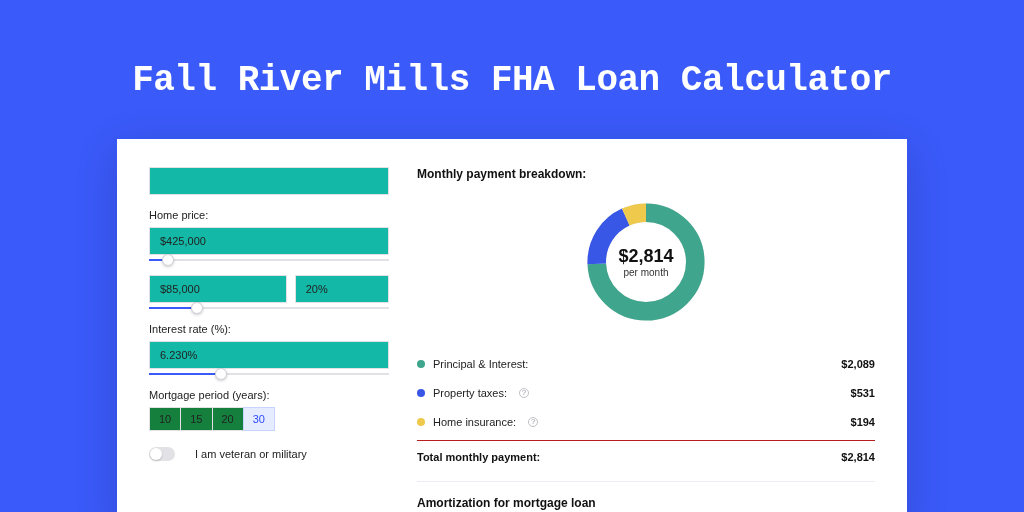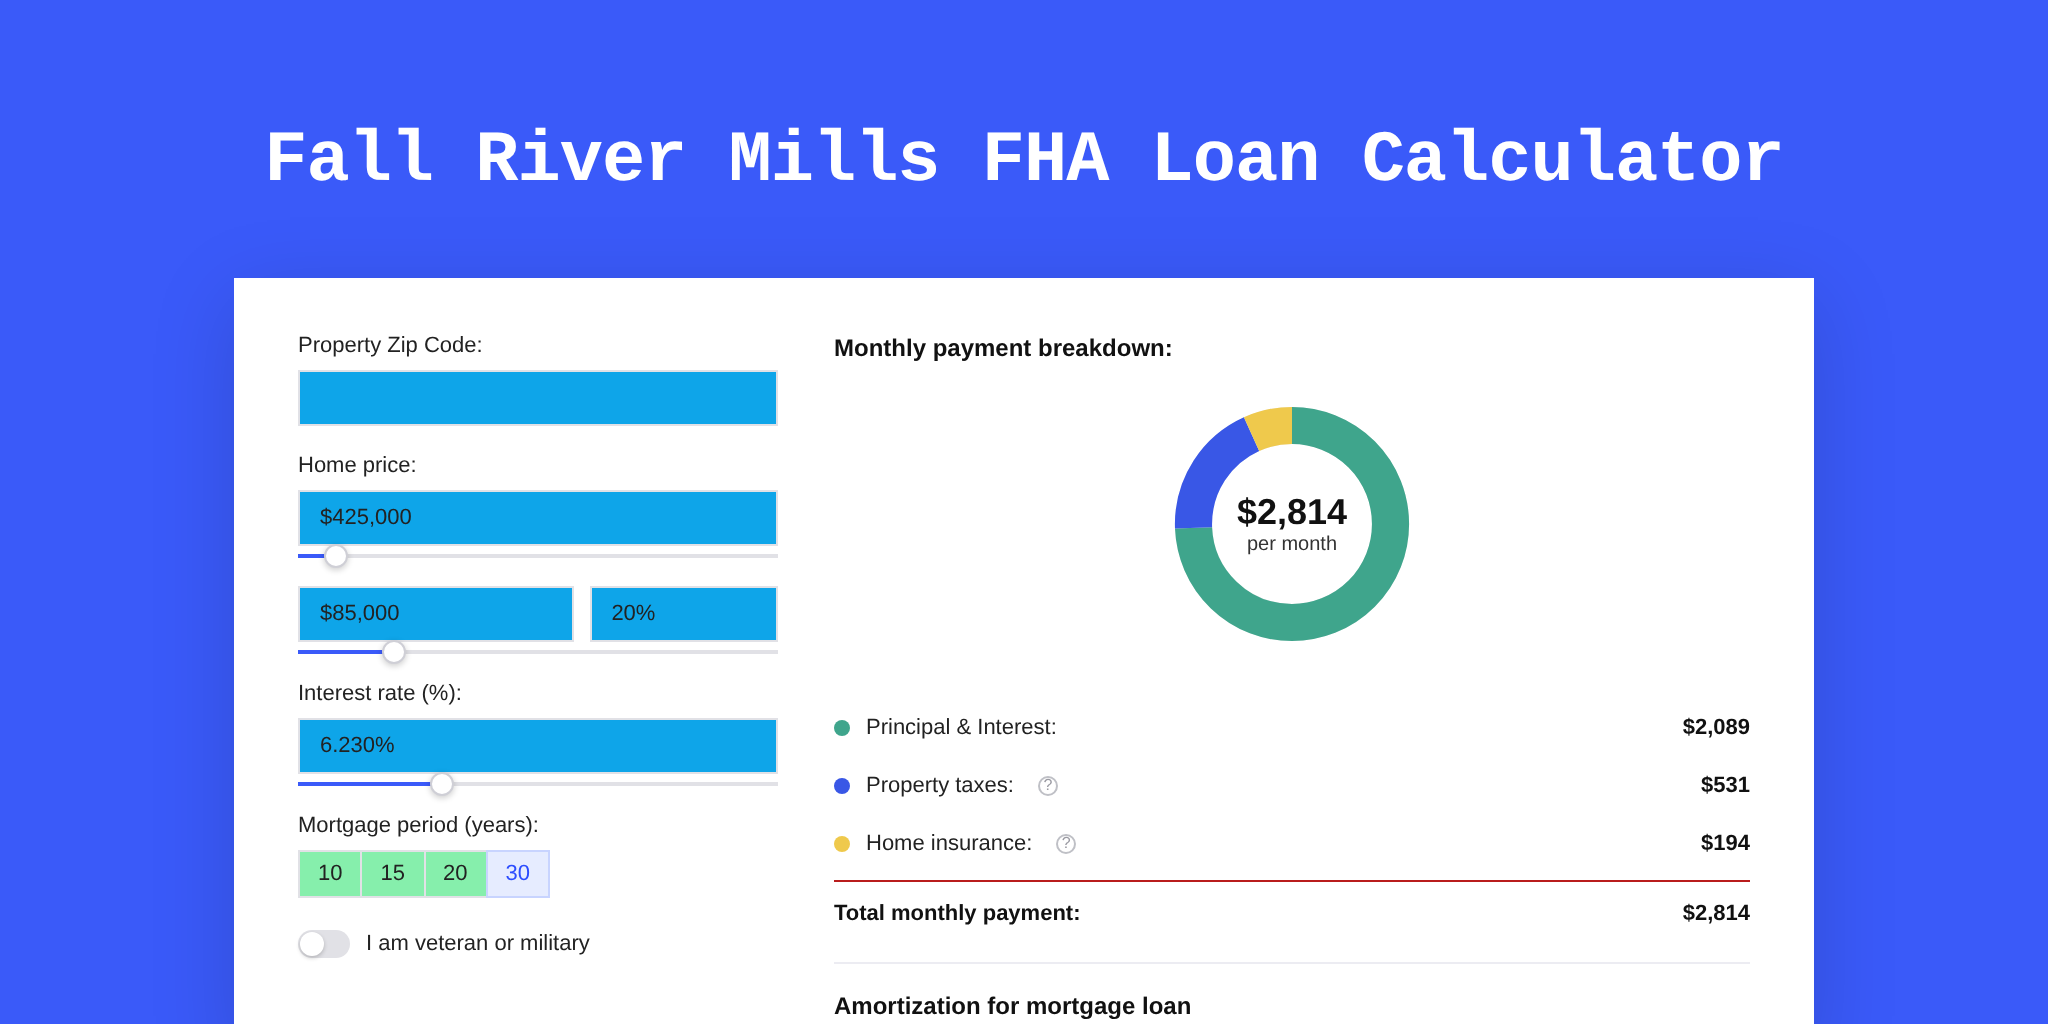--- a/index.html
+++ b/index.html
@@ -35,21 +35,21 @@
   .col-right { flex: 1; }
   .lbl {
     font-size: 11px;
     color: #222;
     margin-bottom: 6px;
     display:block;
   }
   .input-box {
     width: 100%;
     border: 1px solid #e1e1e6;
-    background:#0ea5e9;
+    background:#14b8a6;
     padding: 8px 10px;
     font-size: 11px;
     color:#222;
     height:28px;
     display:flex;
     align-items:center;
   }
   .group { margin-bottom: 14px; position:relative; }
   .slider-track {
     height:2px;
@@ -74,30 +74,30 @@
   .row-two .input-box:last-child{flex:1;}
   .seg {
     display:flex;
   }
   .seg .opt{
     border:1px solid #e1e1e6;
     padding:5px 9px;
     font-size:11px;
     color:#222;
     cursor:pointer;
-    background:#86efac;
+    background:#15803d;
     margin-right:-1px;
   }
   .seg .opt.sel{
     background:#e6ecff;
     color:#2b4cff;
     border-color:#c8d4ff;
     position:relative;
   }
-  .toggle-row{ display:flex; align-items:center; gap:8px; margin-top:16px;text-align:center;}
+  .toggle-row{ display:flex; align-items:center; gap:20px; margin-top:16px;text-align:center;}
   .toggle{
     width:26px;height:14px;border-radius:8px;background:#e1e1e6;position:relative;
   }
   .toggle .knob{
     width:12px;height:12px;border-radius:50%;background:#fff;
     position:absolute;top:1px;left:1px;box-shadow:0 1px 2px rgba(0,0,0,.2);
   }
   .toggle-lbl{font-size:11px;color:#222;}
   .sec-title{
     font-size:12px;font-weight:700;color:#111;margin-bottom:16px;
@@ -135,21 +135,20 @@
 <body>
 
 <div class="hero">
   <h1>Fall River Mills FHA Loan Calculator</h1>
 </div>
 
 <div class="card">
   <div class="col-left">
 
     <div class="group">
-      <span class="lbl">Property Zip Code:</span>
       <div class="input-box"></div>
     </div>
 
     <div class="group">
       <span class="lbl">Home price:</span>
       <div class="input-box">$425,000</div>
       <div class="slider-track">
         <div class="slider-fill" id="hp-fill" style="width: 8%;"></div>
         <div class="slider-thumb" id="hp-thumb" style="left: 8%;"></div>
       </div>

